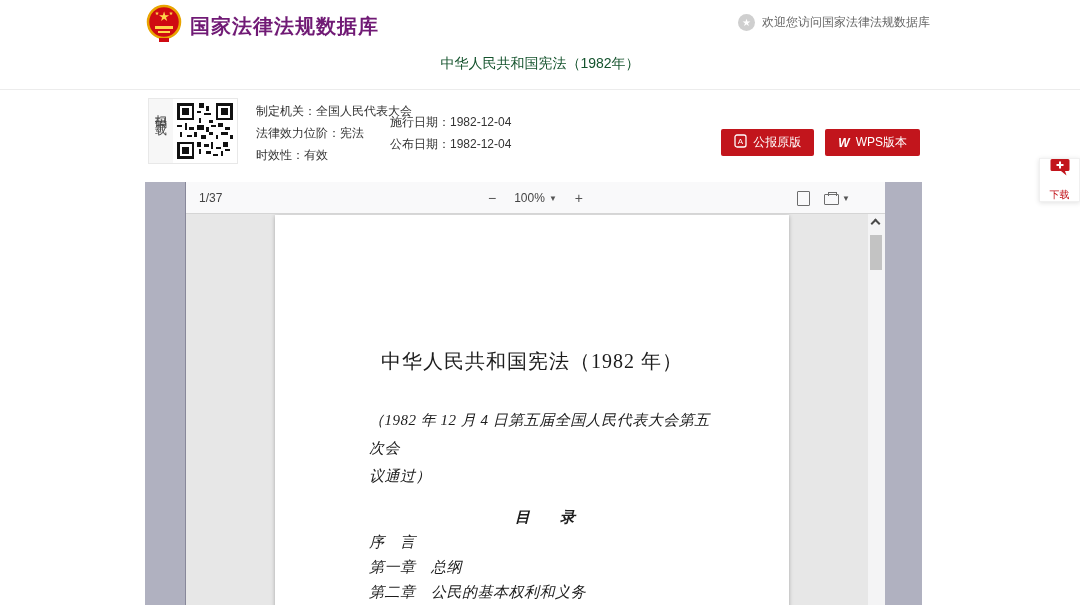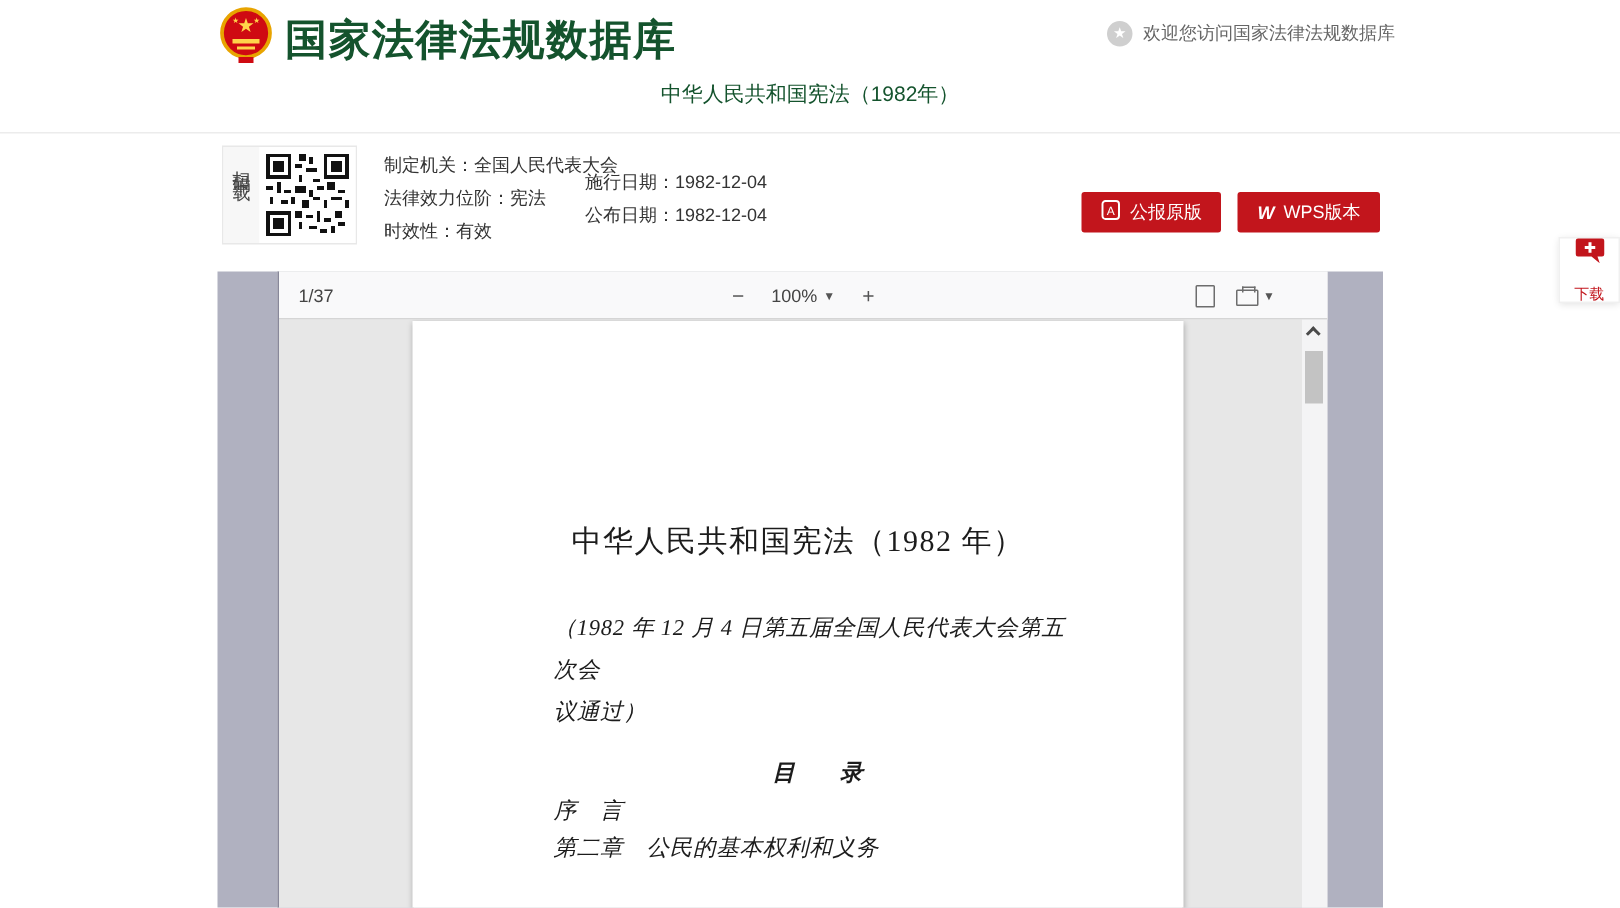--- a/index.html
+++ b/index.html
@@ -2,21 +2,21 @@
 <html><head>
 <meta charset="utf-8">
 <style>
   * { margin:0; padding:0; box-sizing:border-box; }
   html,body { width:1080px; height:605px; overflow:hidden; background:#fff;
     font-family:"Liberation Sans", sans-serif; }
 
   
   .header { position:relative; height:46px; background:#fff; }
   .logo { position:absolute; left:146px; top:4px; display:flex; align-items:center; gap:8px; cursor:pointer; }
-  .brand-title { font-size:28px; font-weight:bold; color:#14532d; letter-spacing:1px; }
+  .brand-title { font-size:20px; font-weight:bold; color:#701a75; letter-spacing:1px; }
   .welcome { position:absolute; right:150px; top:14px; display:flex; align-items:center; gap:7px;
     font-size:12px; color:#666; }
   .welcome-badge { width:17px; height:17px; border-radius:50%; background:#cfcfcf; color:#fff;
     font-size:10px; line-height:17px; text-align:center; }
 
   
   .doc-bar { text-align:center; padding:8px 0 16px; border-bottom:1px solid #ececec; }
   .doc-bar-title { font-size:14px; font-weight:normal; color:#14532d; }
 
   
@@ -186,20 +186,21 @@
     <div class="canvas">
       <div class="pdf-page">
         <div class="p-title">中华人民共和国宪法（1982 年）</div>
         <div class="p-body">
           <div class="p-passed">
             <div>（1982 年 12 月 4 日第五届全国人民代表大会第五次会</div>
             <div>议通过）</div>
           </div>
           <div class="toc-head">目　　录</div>
           <div class="toc-item">序　言</div>
+          <div class="toc-item">第一章　总纲</div>
           <div class="toc-item">第二章　公民的基本权利和义务</div>
 
         </div>
       </div>
 
       <div class="scrollbar">
         <span class="sb-up"></span>
         <span class="sb-thumb"></span>
       </div>
     </div>

